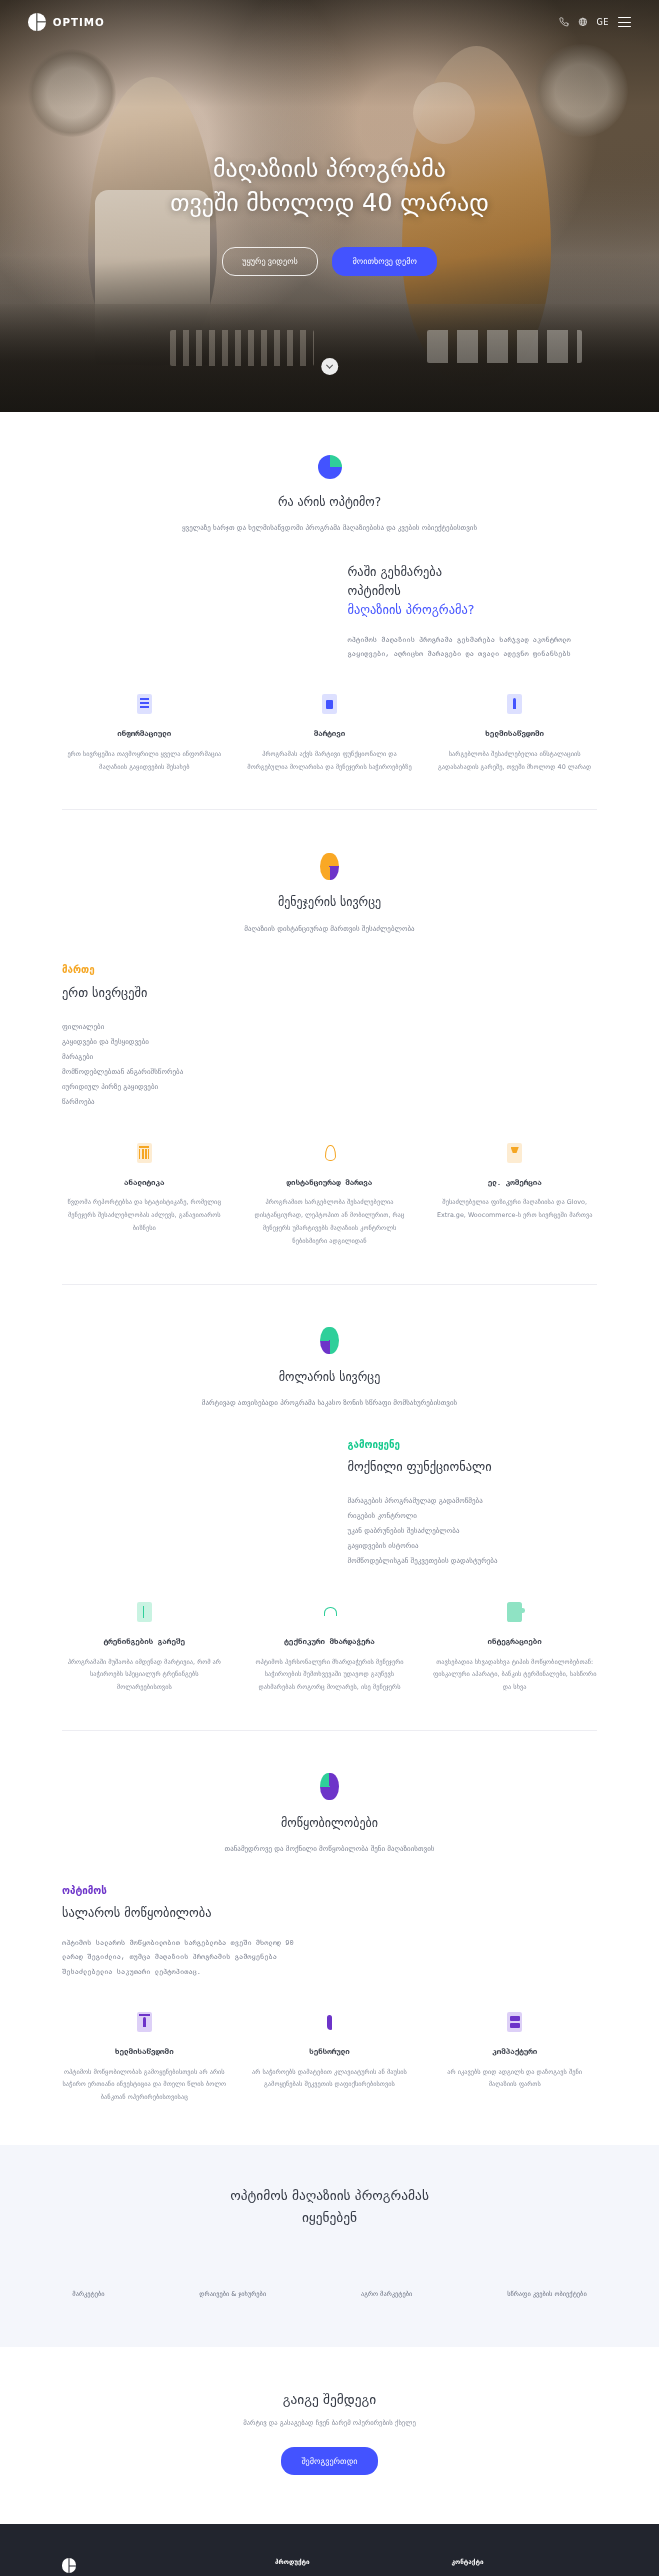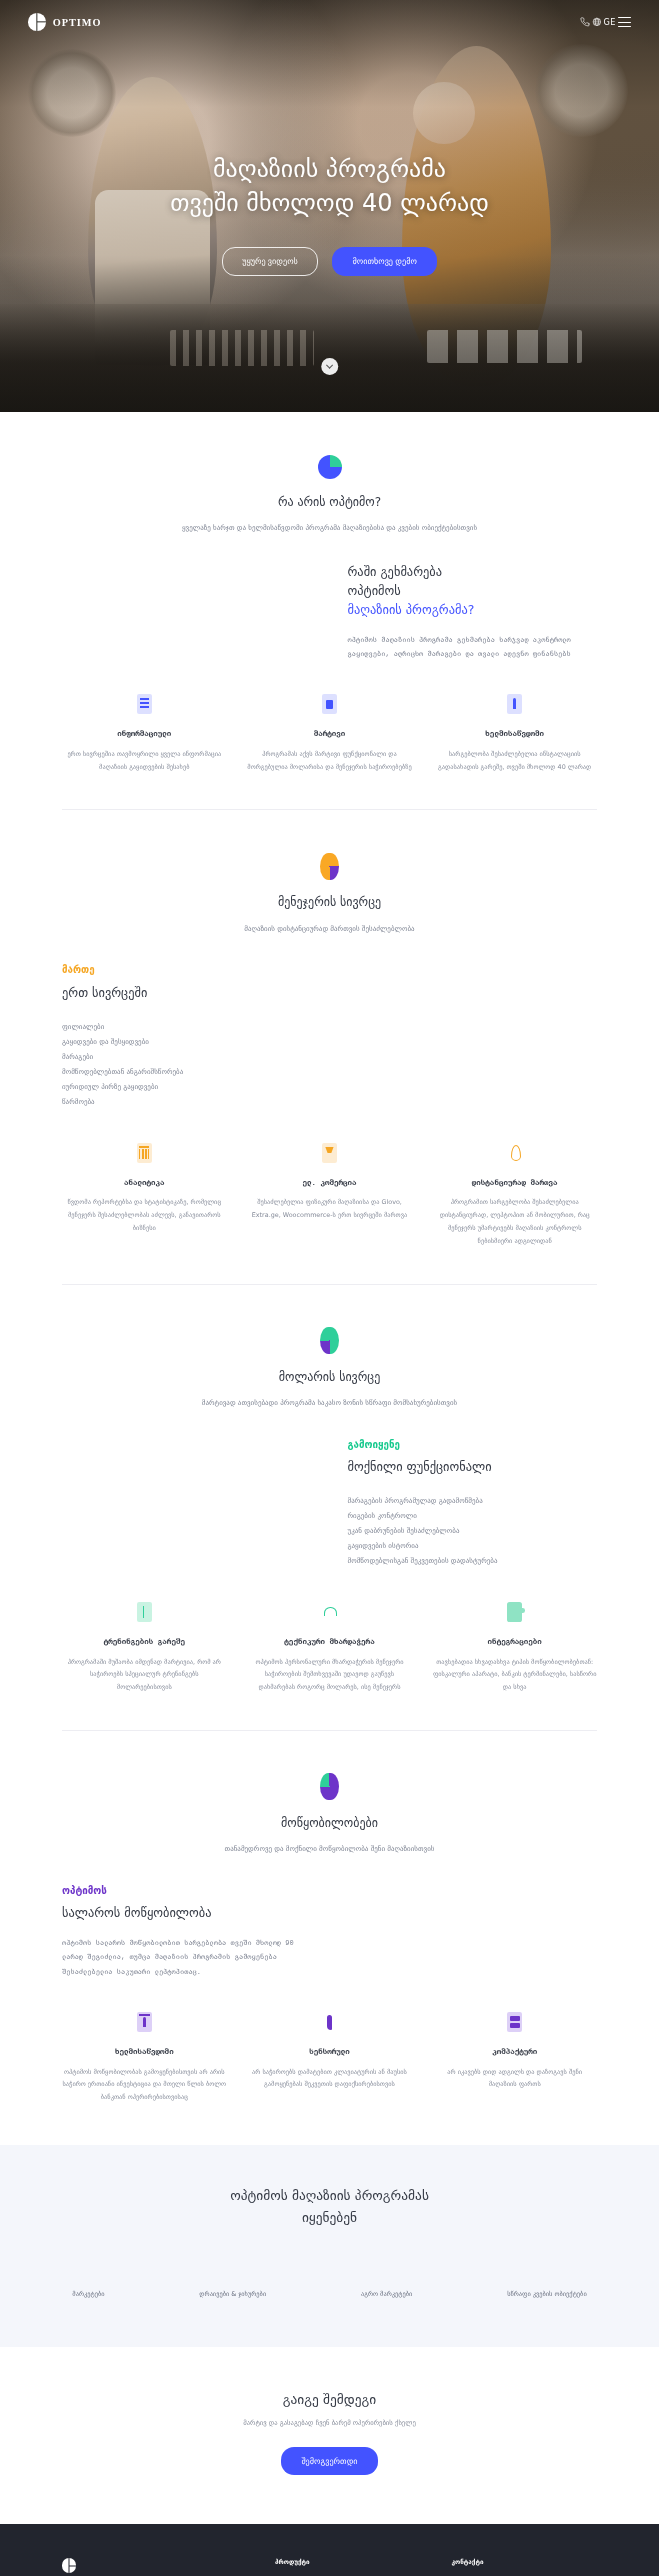--- a/index.html
+++ b/index.html
@@ -39,26 +39,26 @@
   .counter { position:absolute; left:0; right:0; bottom:0; height:108px;
     background:linear-gradient(180deg,rgba(120,110,98,.35) 0%, rgba(44,39,33,.92) 55%, #221f1a 100%); }
   .jars { position:absolute; left:170px; bottom:46px; width:144px; height:36px;
     background:repeating-linear-gradient(90deg,rgba(226,214,198,.55) 0 5.7px, rgba(0,0,0,0) 5.7px 13px); border-radius:2.1px; filter:blur(0.3px); }
   .boxes { position:absolute; right:77px; bottom:49px; width:155px; height:33px;
     background:repeating-linear-gradient(90deg,rgba(238,232,222,.7) 0 20.6px, rgba(0,0,0,0) 20.6px 30px); border-radius:2.1px; filter:blur(0.3px); }
   .hero-shade { position:absolute; inset:0; background:linear-gradient(180deg,rgba(20,18,15,.55) 0%,rgba(20,18,15,.12) 26%,rgba(20,18,15,.15) 62%,rgba(20,18,15,.6) 100%); }
 
   .topbar { position:absolute; top:0; left:0; right:0; height:44px; display:flex; align-items:center;
             justify-content:space-between; padding:0 28px; z-index:6; }
-  .brand { display:flex; align-items:center; gap:7.2px;font-family:Liberation Serif, serif; }
+  .brand { display:flex; align-items:center; gap:7.2px; }
   .brand-mark { width:17.5px; height:17.5px; border-radius:50%; background:#fff; position:relative; }
   .brand-mark::before { content:""; position:absolute; left:50%; top:0; width:1.3px; height:100%; background:#2d2b27; transform:translateX(-50%); }
   .brand-mark::after  { content:""; position:absolute; top:50%; left:50%; right:0; height:1.3px; background:#2d2b27; transform:translateY(-50%); }
   .brand-name { color:#fff; font-size:10.3px; font-weight:700; letter-spacing:1px; }
-  .top-actions { display:flex; align-items:center; gap:2px; }
+  .top-actions { display:flex; align-items:center; gap:9px; }
   .ti { color:#fff; opacity:.95; display:flex; align-items:center; }
   .lang { color:#fff; font-size:8.2px; letter-spacing:0.3px; }
   .burger { width:13.4px; display:flex; flex-direction:column; gap:3.1px; }
   .burger span { display:block; height:1px; background:#fff; border-radius:1px; }
 
   .hero-inner { position:absolute; inset:0; z-index:5; display:flex; flex-direction:column;
                 align-items:center; justify-content:center; padding-top:15.5px; }
   .hero-title { color:#fff; font-size:24px; line-height:1.42; font-weight:400; text-align:center;
                 text-shadow:0 1px 7.2px rgba(0,0,0,.45); }
   .hero-btns { margin-top:27px; display:flex; gap:13.4px; }
@@ -279,28 +279,28 @@
       <div class="col"></div>
     </div>
 
     <div class="cards">
       <div class="card">
         <div class="card-ic ic-or"></div>
         <div class="card-h4">ანალიტიკა</div>
         <div class="card-p">წვდომა რეპორტებსა და სტატისტიკაზე, რომელიც მენეჯერს შესაძლებლობას აძლევს, განავითაროს ბიზნესი</div>
       </div>
       <div class="card">
+        <div class="card-ic ic-or2"></div>
+        <div class="card-h4">დისტანციურად მართვა</div>
+        <div class="card-p">პროგრამით სარგებლობა შესაძლებელია დისტანციურად, ლეპტოპით ან მობილურით, რაც მენეჯერს უმარტივებს მაღაზიის კონტროლს ნებისმიერი ადგილიდან</div>
+      </div>
+      <div class="card">
         <div class="card-ic ic-or3"></div>
         <div class="card-h4">ელ. კომერცია</div>
         <div class="card-p">შესაძლებელია ფიზიკური მაღაზიისა და Glovo, Extra.ge, Woocommerce-ს ერთ სივრცეში მართვა</div>
-      </div>
-      <div class="card">
-        <div class="card-ic ic-or2"></div>
-        <div class="card-h4">დისტანციურად მართვა</div>
-        <div class="card-p">პროგრამით სარგებლობა შესაძლებელია დისტანციურად, ლეპტოპით ან მობილურით, რაც მენეჯერს უმარტივებს მაღაზიის კონტროლს ნებისმიერი ადგილიდან</div>
       </div>
     </div>
   </section>
   <div class="divider"></div>
 
   <section class="sec">
     <div class="sec-head">
       <div class="glyph pie-e" style="background:conic-gradient(from 180deg,#6d34c9 0deg 90deg,#2fcf9a 90deg 360deg);"></div>
       <h2 class="sec-h2">მოლარის სივრცე</h2>
       <p class="sec-sub">მარტივად ათვისებადი პროგრამა საკასო ზონის სწრაფი მომსახურებისთვის</p>

